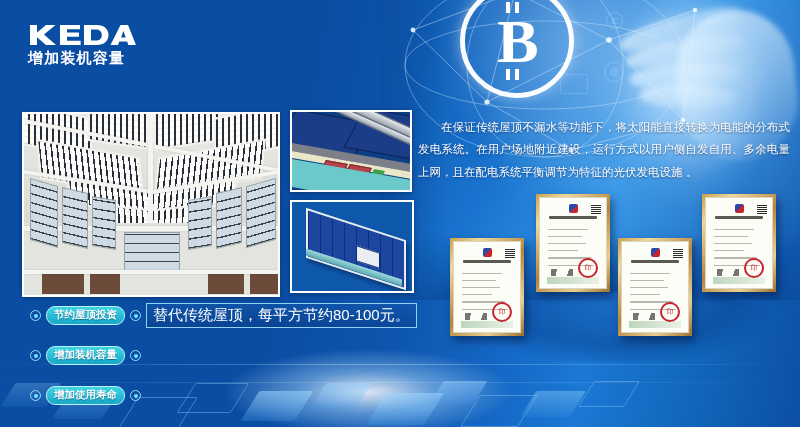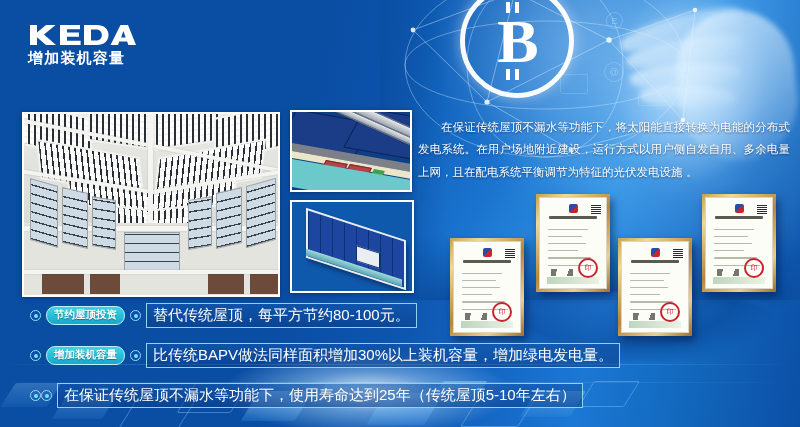--- a/index.html
+++ b/index.html
@@ -386,26 +386,25 @@
       <span class="desc">替代传统屋顶，每平方节约80-100元。</span>
     </div>
     <div class="brow">
       <span class="dot">
           <i></i>
         </span>
       <span class="pill">增加装机容量</span>
       <span class="dot">
           <i></i>
         </span>
-      <span class="desc">比传统BAPV做法同样面积增加30%以上装机容量，增加绿电发电量。</span>
     </div>
     <div class="brow">
       <span class="dot">
           <i></i>
         </span>
-      <span class="dot">
-          <i></i>
-        </span>
-      <span class="desc">在保证传统屋顶不漏水等功能下，使用寿命达到25年（传统屋顶5-10年左右）</span>
+      <span class="pill">增加使用寿命</span>
+      <span class="dot">
+          <i></i>
+        </span>
     </div>
   </div>
 
 </div>
 
 </body></html>

